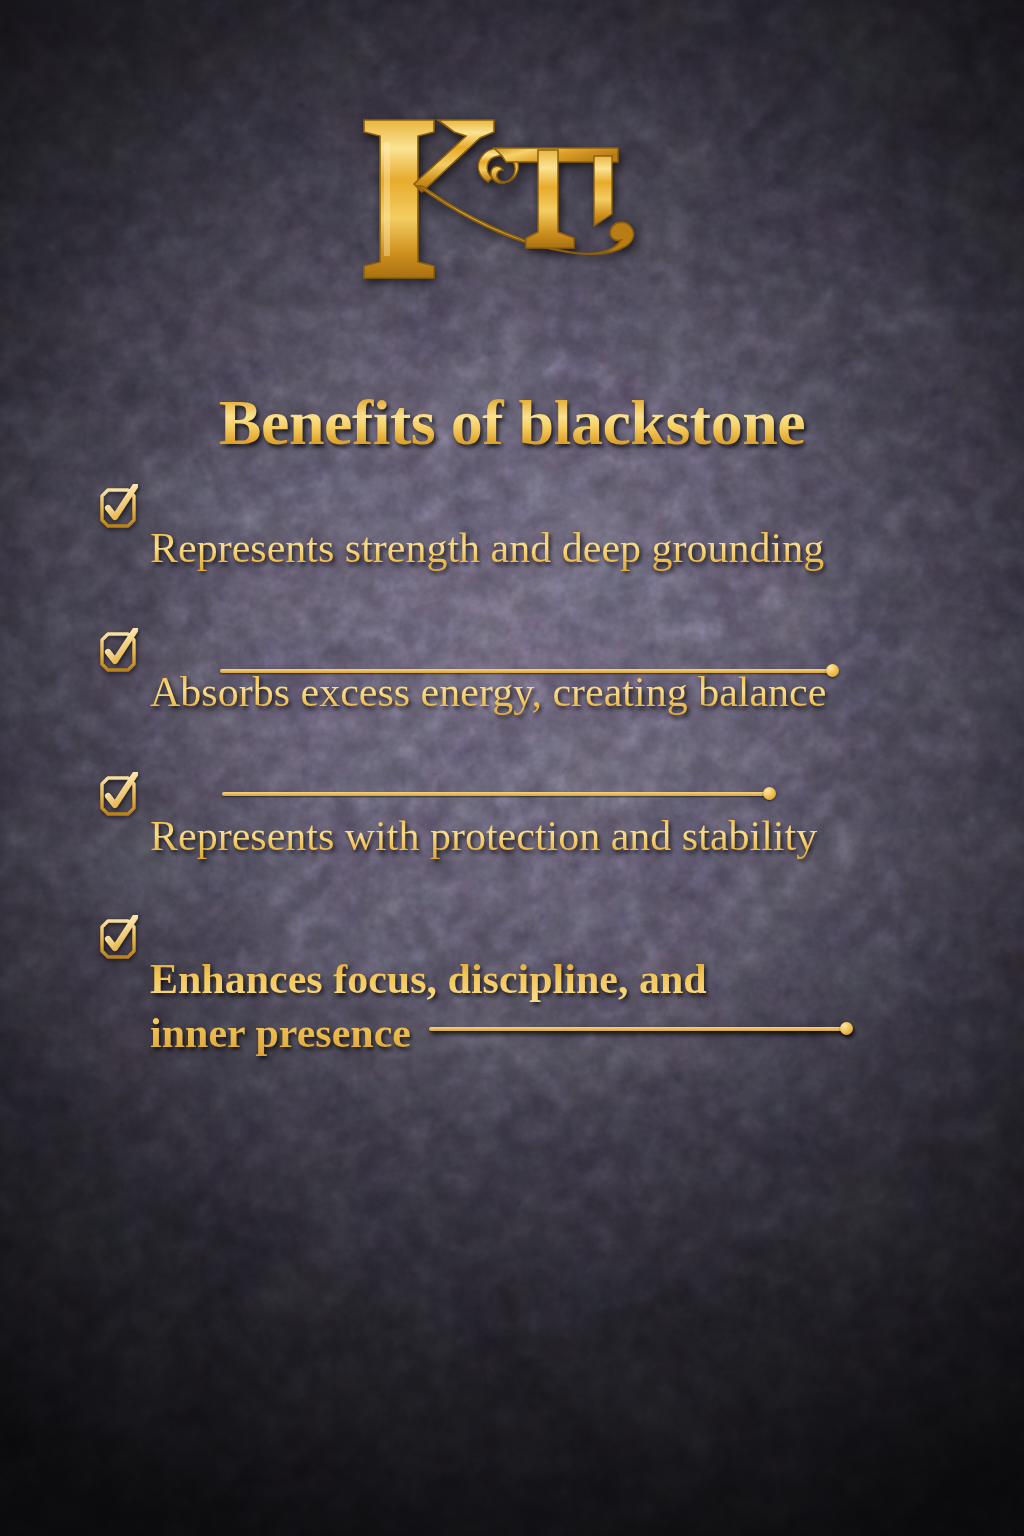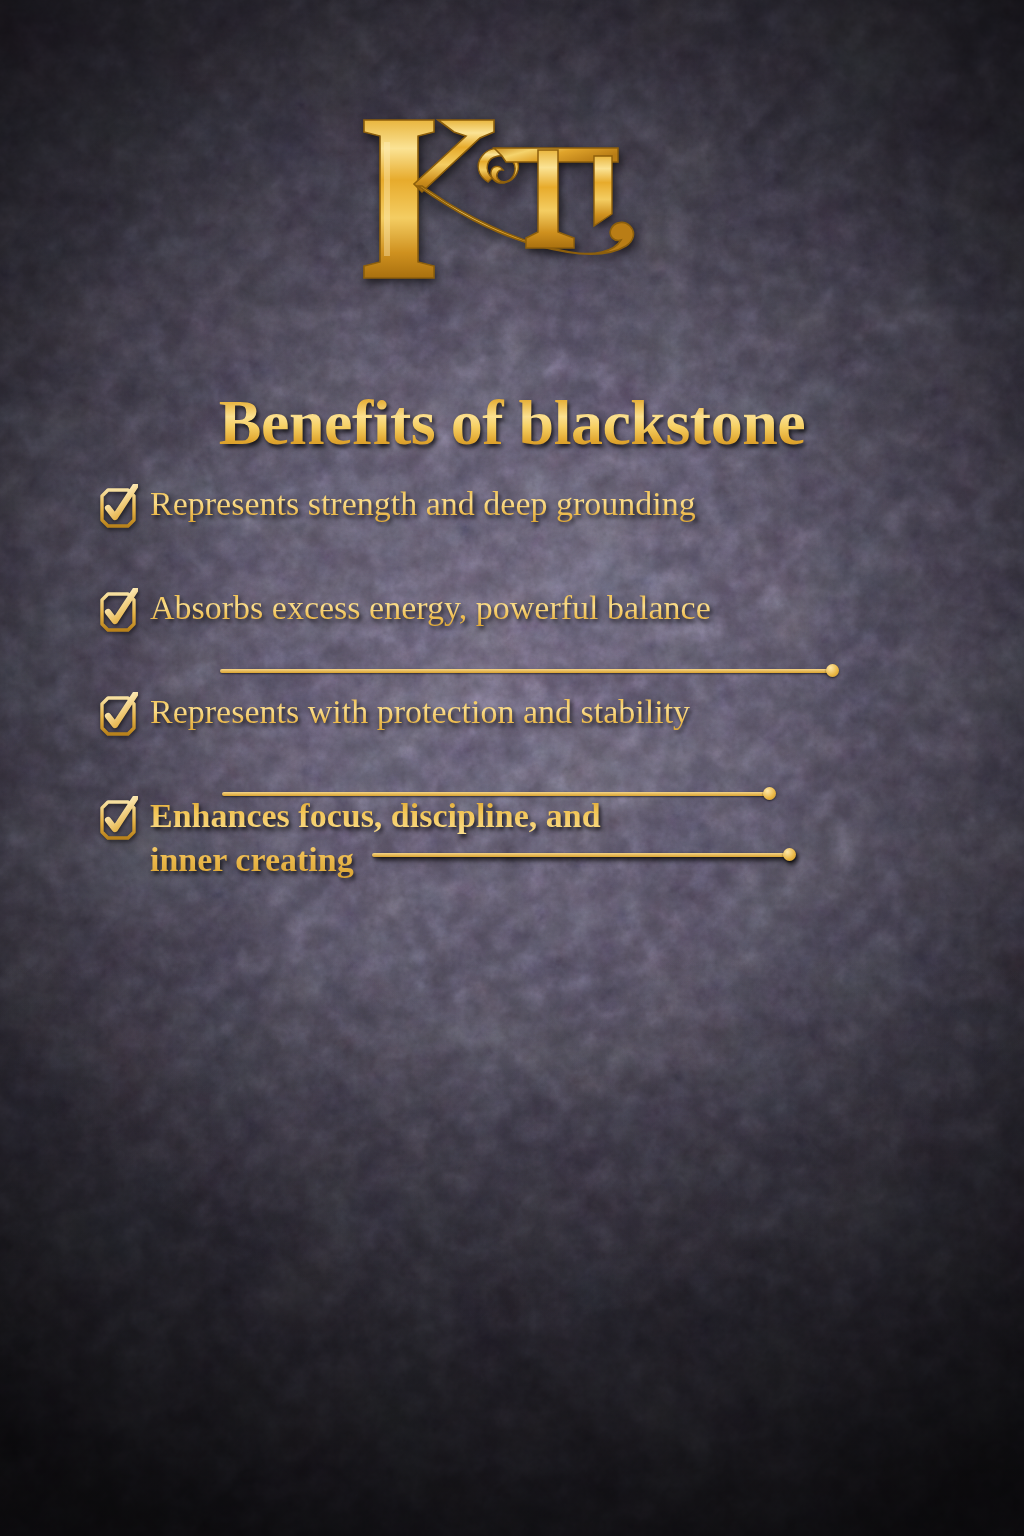--- a/index.html
+++ b/index.html
@@ -119,33 +119,34 @@
     margin-right: 12px;
     margin-top: 2px;
   }
   .checkbox svg {
     display: block;
     filter: drop-shadow(1px 2px 2px rgba(0,0,0,.6));
   }
 
   .item-text {
     flex: 1 1 auto;
-    font-size: 34px;
+    font-size: 42px;
     line-height: 1.28;
     background-image: linear-gradient(to bottom,
         #d39c2a 0%,
         #f2c455 20%,
         #fadd8c 46%,
         #f0c055 68%,
         #d79f2d 100%);
     -webkit-background-clip: text;
     background-clip: text;
     color: transparent;
     -webkit-text-fill-color: transparent;
     filter: drop-shadow(2px 3px 2px rgba(0,0,0,.72));
+    margin-top: 40px;
   }
   .line2 { display: block; }
 
   .inline-rule {
     display: inline-block;
     vertical-align: 0.28em;
     position: relative;
     height: 12px;
     margin-left: 18px;
   }
@@ -309,21 +310,21 @@
       </div>
 
       <div class="item">
         <span class="checkbox">
           <svg width="46" height="52" viewBox="0 0 46 52">
             <path d="M10 12 L16 6 L36 6 L42 12 L42 36 L36 42 L16 42 L10 36 Z" fill="none" stroke="url(#ckG1)" stroke-width="3.4" stroke-linejoin="round"></path>
             <path d="M16 24 L23 33 L44 1" fill="none" stroke="url(#tickG1)" stroke-width="6.2" stroke-linecap="round" stroke-linejoin="round"></path>
           </svg>
         </span>
         <span class="item-text">
-          <span>Absorbs excess energy, powerful balance</span>
+          <span>Absorbs excess energy, creating balance</span>
         </span>
       </div>
 
       <div class="item">
         <span class="checkbox">
           <svg width="46" height="52" viewBox="0 0 46 52">
             <path d="M10 12 L16 6 L36 6 L42 12 L42 36 L36 42 L16 42 L10 36 Z" fill="none" stroke="url(#ckG1)" stroke-width="3.4" stroke-linejoin="round"></path>
             <path d="M16 24 L23 33 L44 1" fill="none" stroke="url(#tickG1)" stroke-width="6.2" stroke-linecap="round" stroke-linejoin="round"></path>
           </svg>
         </span>
@@ -335,21 +336,21 @@
       <div class="item two-line">
         <span class="checkbox">
           <svg width="46" height="52" viewBox="0 0 46 52">
             <path d="M10 12 L16 6 L36 6 L42 12 L42 36 L36 42 L16 42 L10 36 Z" fill="none" stroke="url(#ckG1)" stroke-width="3.4" stroke-linejoin="round"></path>
             <path d="M16 24 L23 33 L44 1" fill="none" stroke="url(#tickG1)" stroke-width="6.2" stroke-linecap="round" stroke-linejoin="round"></path>
           </svg>
         </span>
         <span class="item-text">
           <span>Enhances focus, discipline, and</span>
           <span class="line2">
-            <span>inner creating</span><span class="inline-rule" style="width:420px"><i></i><b></b></span>
+            <span>inner presence</span><span class="inline-rule" style="width:420px"><i></i><b></b></span>
           </span>
         </span>
       </div>
 
 
     </div>
 
     <div class="under-rule" id="rule-absorbs">
         <i></i>
         <b></b>

